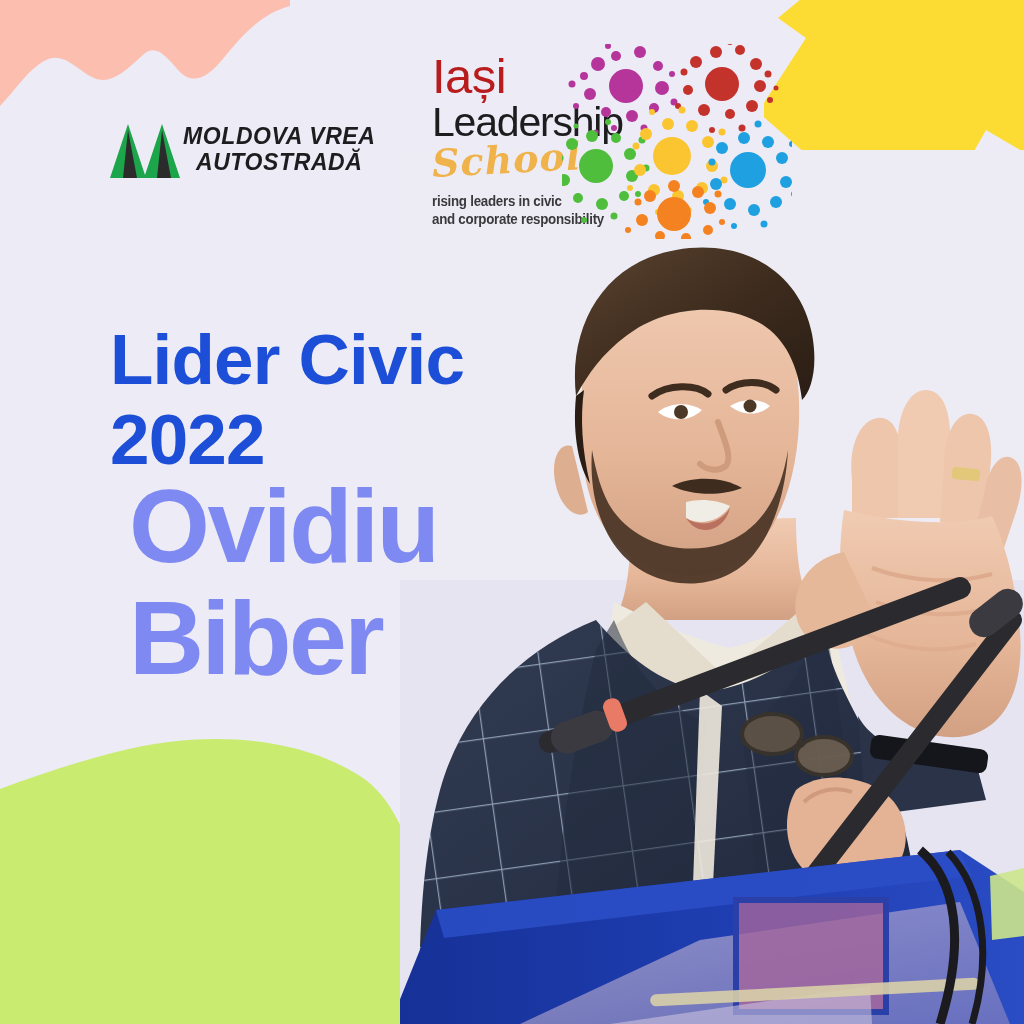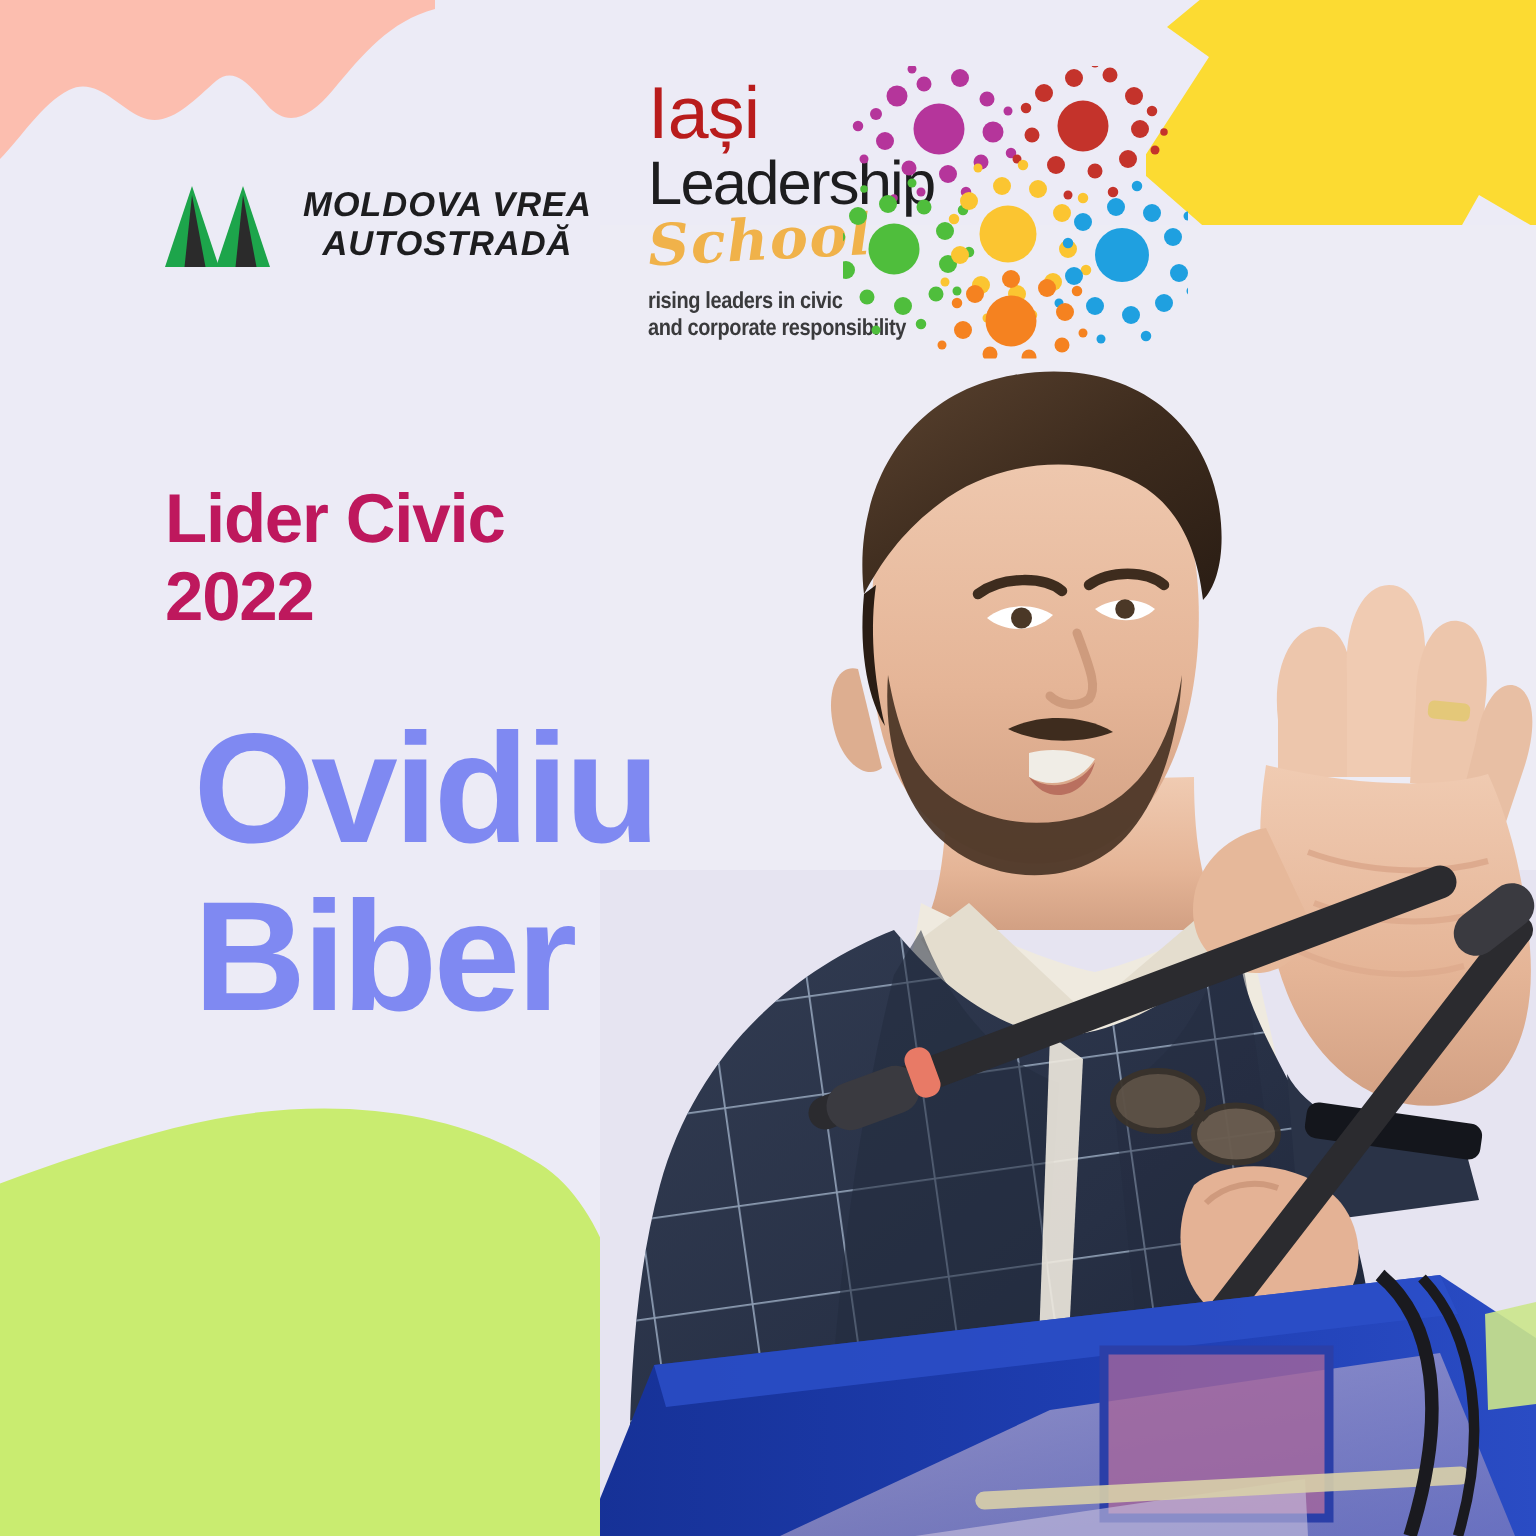--- a/index.html
+++ b/index.html
@@ -30,21 +30,21 @@
     left: 400px; top: 150px;
     width: 624px; height: 874px;
     overflow: hidden;
   }
 
   
   #logo-moldova {
     position: absolute;
     left: 108px; top: 112px;
     width: 285px; height: 75px;
-    display: flex; align-items: center; gap: 20px;
+    display: flex; align-items: center; gap: 1px;
   }
   #logo-moldova .mark { width: 74px; height: 60px; flex: none; }
   #logo-moldova .wordmark {
     display: flex; flex-direction: column;
     line-height: 1.12;
     color: #1d1d1f;
   }
   .mw-line1, .mw-line2 {
     font-size: 23px;
     font-style: italic;
@@ -99,23 +99,23 @@
   }
   #ils-dots {
     position: absolute; left: 130px; top: -8px;
     width: 230px; height: 195px;
   }
 
   
   #award-title {
     position: absolute;
     left: 110px; top: 320px;
-    font-size: 46px;
+    font-size: 71px;
     font-weight: 700;
-    color: #be185d;
+    color: #1d4ed8;
     line-height: 1.12;
     letter-spacing: -0.8px;
     white-space: pre-line;
   }
   #laureate-name {
     position: absolute;
     left: 108px; top: 470px;
     font-size: 104px;
     font-weight: 700;
     color: #7F89F2;

